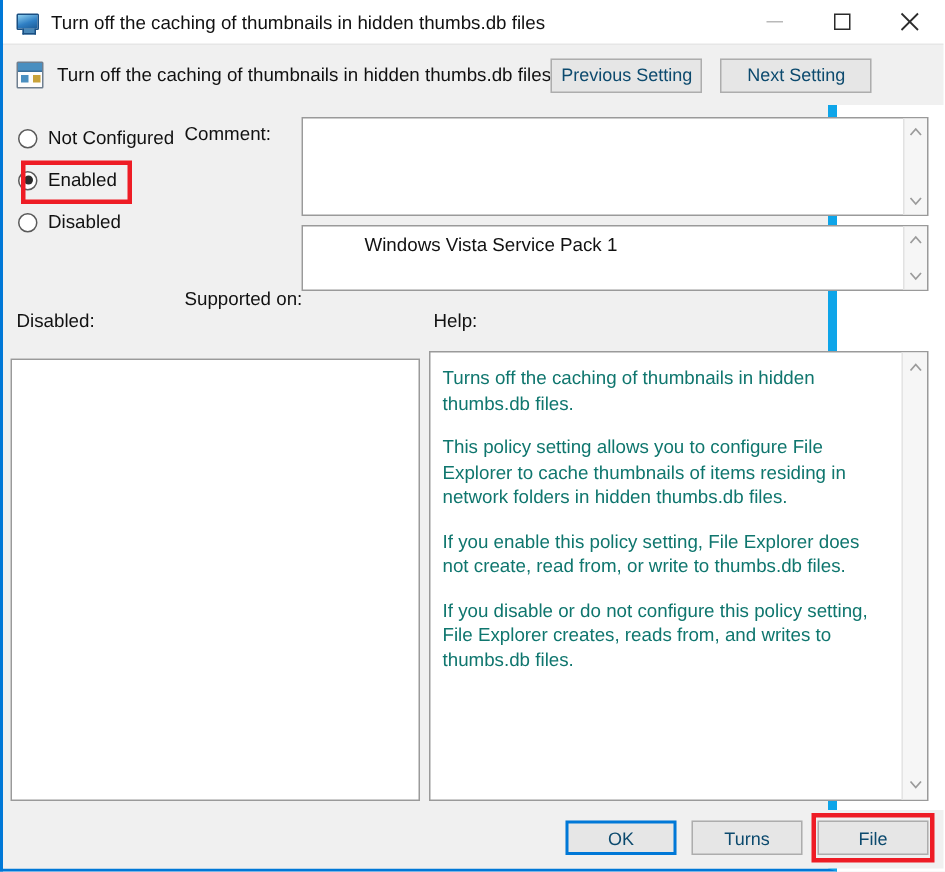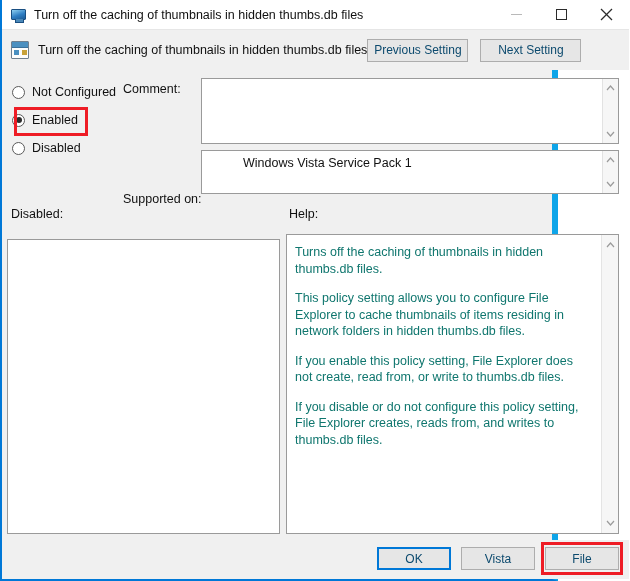--- a/index.html
+++ b/index.html
@@ -470,21 +470,21 @@
         <svg width="9" height="6" viewBox="0 0 9 6">
             <polyline points="1,1 4.5,5 8,1" fill="none" stroke="#9b9b9b" stroke-width="1.2"></polyline>
           </svg>
       </span>
     </div>
   </div>
 
   <div class="footer">
     <div class="footer-buttons">
       <button class="btn btn-action btn-ok">OK</button>
-      <button class="btn btn-action">Vista</button>
+      <button class="btn btn-action">Turns</button>
       <span class="apply-wrap">
         <button class="btn btn-action">File</button>
         <span class="apply-red"></span>
       </span>
     </div>
   </div>
 
 </div>
 
 </body></html>

